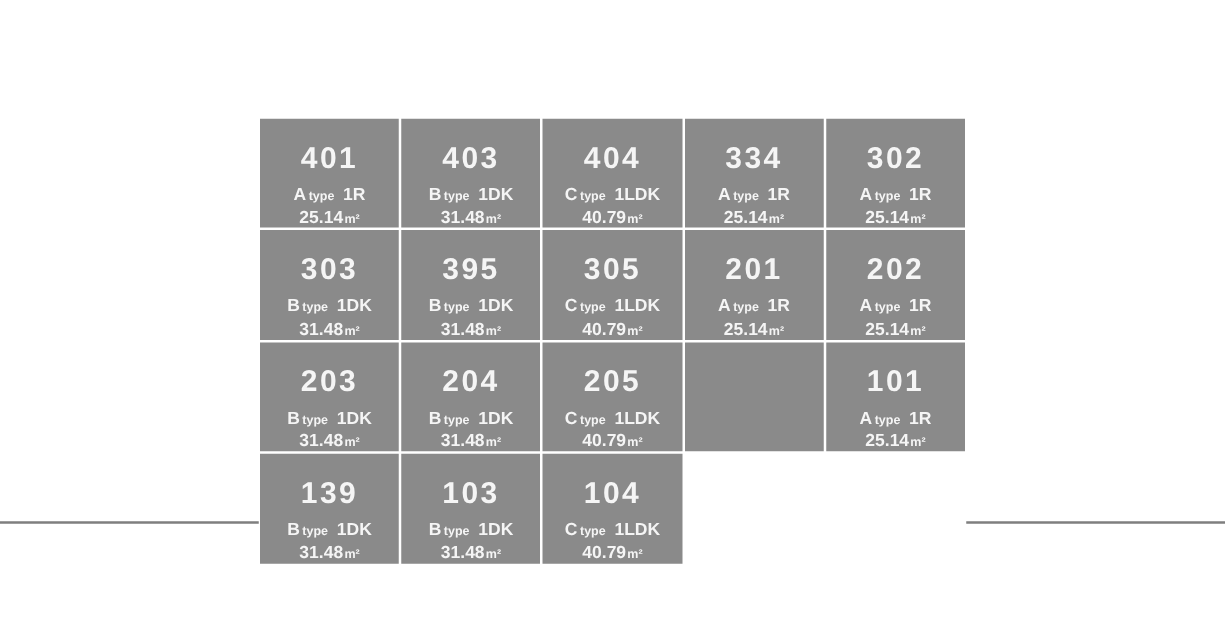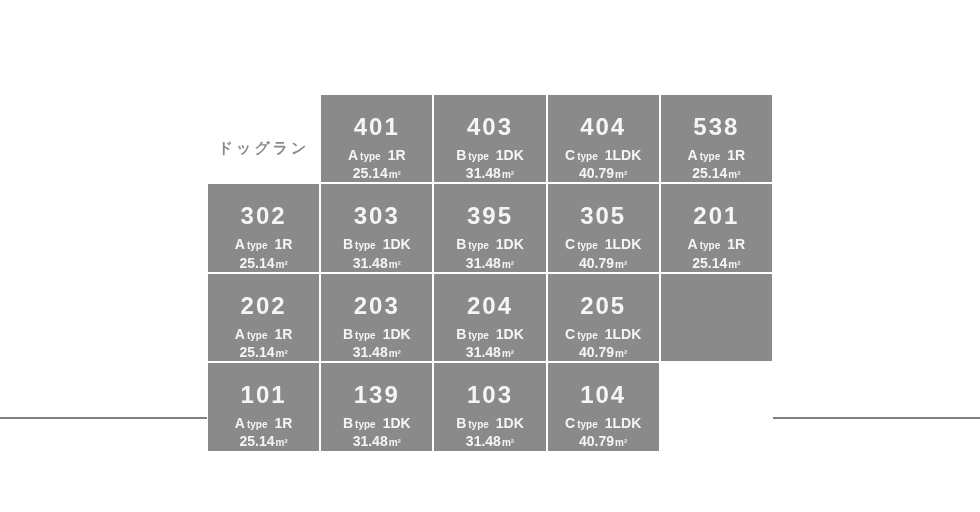--- a/index.html
+++ b/index.html
@@ -65,41 +65,38 @@
   }
   .ground.left  { left: 0;     width: 207px; }
   .ground.right { left: 773px; width: 207px; }
 </style>
 </head>
 <body>
 
 <div class="stage">
   <div class="building">
 
-    <div class="cell labelcell">
-      <span class="doglabel">ドッグラン</span>
-    </div>
     <div class="cell unit">
       <div class="num">401</div>
       <div class="plan"><span class="pl">A</span><span class="pw">type</span><span class="ly">1R</span></div>
       <div class="area"><span class="av">25.14</span><span class="au">m²</span></div>
     </div>
     <div class="cell unit">
       <div class="num">403</div>
       <div class="plan"><span class="pl">B</span><span class="pw">type</span><span class="ly">1DK</span></div>
       <div class="area"><span class="av">31.48</span><span class="au">m²</span></div>
     </div>
     <div class="cell unit">
       <div class="num">404</div>
       <div class="plan"><span class="pl">C</span><span class="pw">type</span><span class="ly">1LDK</span></div>
       <div class="area"><span class="av">40.79</span><span class="au">m²</span></div>
     </div>
 
     <div class="cell unit">
-      <div class="num">538</div>
+      <div class="num">334</div>
       <div class="plan"><span class="pl">A</span><span class="pw">type</span><span class="ly">1R</span></div>
       <div class="area"><span class="av">25.14</span><span class="au">m²</span></div>
     </div>
     <div class="cell unit">
       <div class="num">302</div>
       <div class="plan"><span class="pl">A</span><span class="pw">type</span><span class="ly">1R</span></div>
       <div class="area"><span class="av">25.14</span><span class="au">m²</span></div>
     </div>
     <div class="cell unit">
       <div class="num">303</div>

